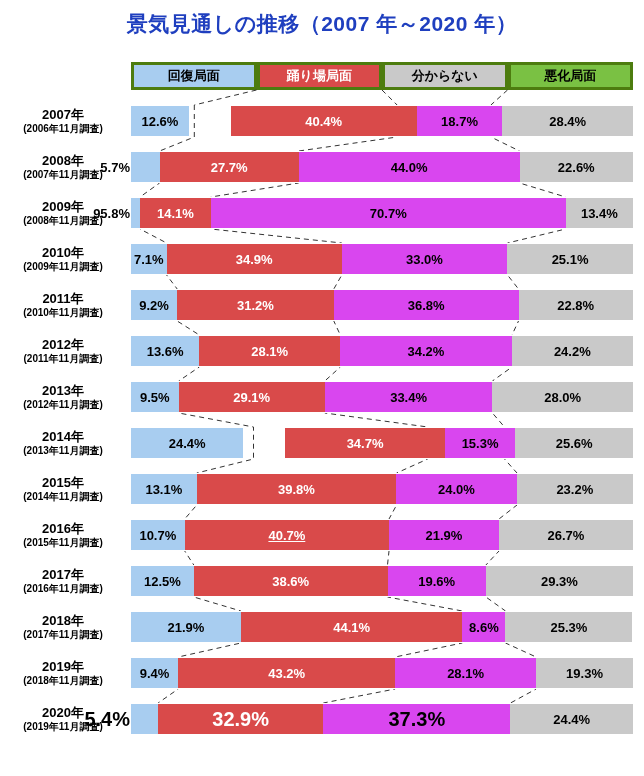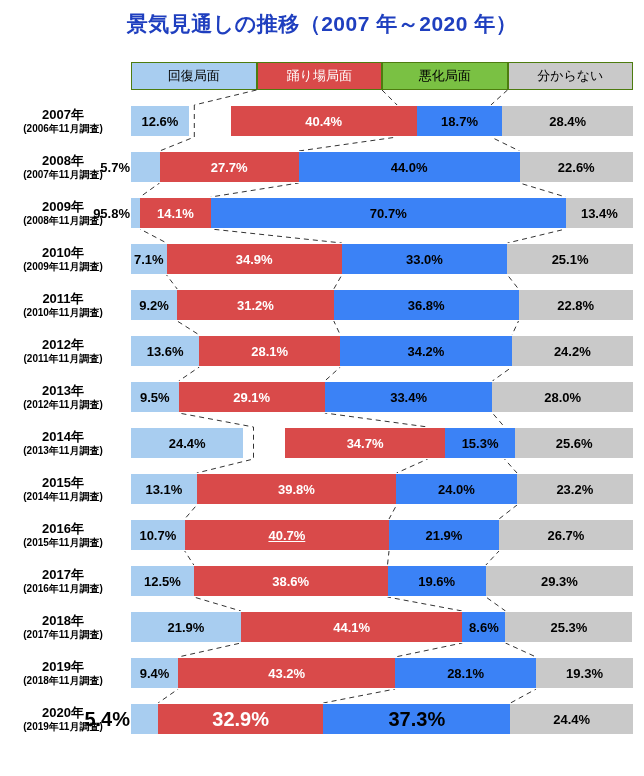--- a/index.html
+++ b/index.html
@@ -20,22 +20,22 @@
   }
 
   .legend{
     position:absolute;left:131px;top:62px;
     width:502px;height:28px;
     display:flex;
   }
   .legend-item{
     height:28px;
     display:flex;align-items:center;justify-content:center;
-    font-size:13px;font-weight:normal;color:#000;
-    border:1px solid #4d7c0f;
+    font-size:13px;font-weight:bold;color:#000;
+    border:3px solid #4d7c0f;
     box-sizing:border-box;
   }
   .legend-item.l0{background:#a8cdf0;}
   .legend-item.l1{background:#d94a4a;color:#ffffff;}
   .legend-item.l2{background:#7ac143;}
   .legend-item.l3{background:#c9c9c9;}
 
   .rows{position:absolute;left:0;top:98px;width:644px;}
   .row{
     position:relative;
@@ -60,21 +60,21 @@
     box-sizing:border-box;
     border-top:1px solid #ffffff;
     border-bottom:1px solid #ffffff;
     font-size:13px;font-weight:bold;
     overflow:visible;
     white-space:nowrap;
     position:relative;
   }
   .seg.s0{background:#a8cdf0;color:#000;}
   .seg.s1{background:#d94a4a;color:#fff;}
-  .seg.s2{background:#3b82f6;color:#000;align-items:center;}
+  .seg.s2{background:#d946ef;color:#000;align-items:center;}
   .seg.s3{background:#c9c9c9;color:#000;}
 
   
   .seg .out-left{
     position:absolute;right:100%;margin-right:1px;color:#000;
   }
 
   
   .row.emph .seg{font-size:20px;}
   .row.emph .seg.s3{font-size:13px;}
@@ -85,22 +85,22 @@
 </head>
 <body>
 
 <div class="page">
 
   <div class="chart-title">景気見通しの推移（2007 年～2020 年）</div>
 
   <div class="legend">
     <div class="legend-item l0" style="width:25%">回復局面</div>
     <div class="legend-item l1" style="width:25%">踊り場局面</div>
+    <div class="legend-item l3" style="width:25%">分からない</div>
     <div class="legend-item l2" style="width:25%">悪化局面</div>
-    <div class="legend-item l3" style="width:25%">分からない</div>
   </div>
 
   <svg class="connectors" viewBox="0 0 644 776" xmlns="http://www.w3.org/2000/svg">
     <g fill="none" stroke="#333333" stroke-width="1" stroke-dasharray="5,4">
         <path d="M 194.3 105.0 L 194.3 137.0 L 159.6 151.0 L 159.6 183.0 L 140.0 197.0 L 140.0 229.0 L 166.6 243.0 L 166.6 275.0 L 177.2 289.0 L 177.2 321.0 L 199.3 335.0 L 199.3 367.0 L 178.7 381.0 L 178.7 413.0 L 253.5 427.0 L 253.5 459.0 L 196.8 473.0 L 196.8 505.0 L 184.7 519.0 L 184.7 551.0 L 193.8 565.0 L 193.8 597.0 L 240.9 611.0 L 240.9 643.0 L 178.2 657.0 L 178.2 689.0 L 158.1 703.0 L 158.1 735.0" fill="none" stroke="#333333" stroke-width="1" stroke-dasharray="5,4"></path>
         <path d="M 397.1 105.0 L 397.1 137.0 L 298.7 151.0 L 298.7 183.0 L 210.8 197.0 L 210.8 229.0 L 341.8 243.0 L 341.8 275.0 L 333.8 289.0 L 333.8 321.0 L 340.3 335.0 L 340.3 367.0 L 324.8 381.0 L 324.8 413.0 L 427.7 427.0 L 427.7 459.0 L 396.6 473.0 L 396.6 505.0 L 389.0 519.0 L 389.0 551.0 L 387.5 565.0 L 387.5 597.0 L 462.3 611.0 L 462.3 643.0 L 395.1 657.0 L 395.1 689.0 L 323.3 703.0 L 323.3 735.0" fill="none" stroke="#333333" stroke-width="1" stroke-dasharray="5,4"></path>
         <path d="M 490.9 105.0 L 490.9 137.0 L 519.5 151.0 L 519.5 183.0 L 565.7 197.0 L 565.7 229.0 L 507.5 243.0 L 507.5 275.0 L 518.5 289.0 L 518.5 321.0 L 512.0 335.0 L 512.0 367.0 L 492.4 381.0 L 492.4 413.0 L 504.5 427.0 L 504.5 459.0 L 517.0 473.0 L 517.0 505.0 L 499.0 519.0 L 499.0 551.0 L 485.9 565.0 L 485.9 597.0 L 505.5 611.0 L 505.5 643.0 L 536.1 657.0 L 536.1 689.0 L 510.5 703.0 L 510.5 735.0" fill="none" stroke="#333333" stroke-width="1" stroke-dasharray="5,4"></path>
         <path d="M 256.5 90 L 194.3 105" fill="none" stroke="#333333" stroke-width="1" stroke-dasharray="5,4"></path>
         <path d="M 382 90 L 397.1 105" fill="none" stroke="#333333" stroke-width="1" stroke-dasharray="5,4"></path>
         <path d="M 507.5 90 L 490.9 105" fill="none" stroke="#333333" stroke-width="1" stroke-dasharray="5,4"></path>

